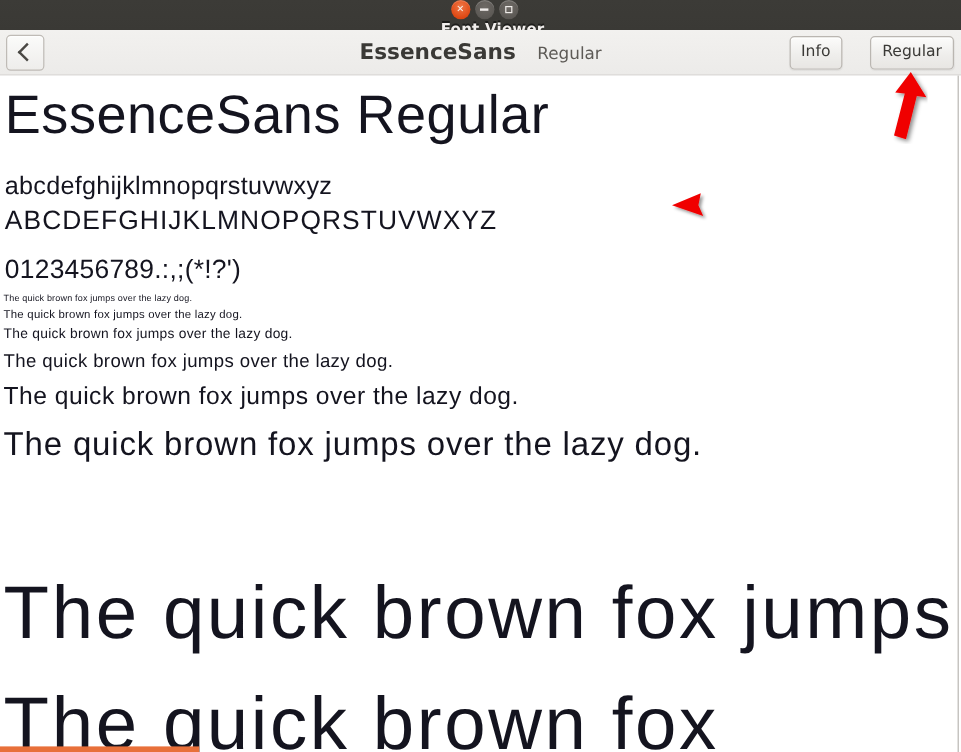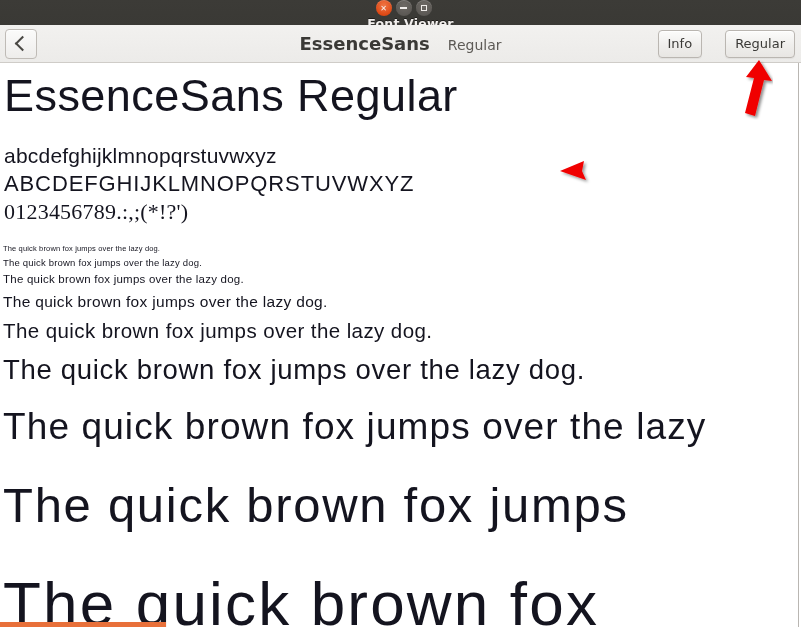--- a/index.html
+++ b/index.html
@@ -266,37 +266,36 @@
   </div>
 
   <div class="content">
 
     <div class="spec-line" style="position:absolute;left:4px;top:10px;font-size:45px;letter-spacing:0.01em;">EssenceSans Regular</div>
 
     <div class="spec-line" style="position:absolute;left:4px;top:82px;font-size:21px;letter-spacing:0.01em;">abcdefghijklmnopqrstuvwxyz</div>
 
     <div class="spec-line" style="position:absolute;left:4px;top:110px;font-size:22px;letter-spacing:0.04em;">ABCDEFGHIJKLMNOPQRSTUVWXYZ</div>
 
-    <div class="spec-line" style="position:absolute;left:4px;top:138px;font-size:22px;letter-spacing:0.01em;font-family:Liberation Serif, serif;">0123456789.:,;(*!?')</div>
+    <div class="spec-line" style="position:absolute;left:4px;top:151px;font-size:22px;letter-spacing:0.01em;">0123456789.:,;(*!?')</div>
 
     <div class="spec-line" style="position:absolute;left:3px;top:182px;font-size:7.5px;letter-spacing:0.02em;">The quick brown fox jumps over the lazy dog.</div>
 
     <div class="spec-line" style="position:absolute;left:3px;top:195px;font-size:9.5px;letter-spacing:0.02em;">The quick brown fox jumps over the lazy dog.</div>
 
     <div class="spec-line" style="position:absolute;left:3px;top:211px;font-size:11.5px;letter-spacing:0.02em;">The quick brown fox jumps over the lazy dog.</div>
 
     <div class="spec-line" style="position:absolute;left:3px;top:231px;font-size:15.5px;letter-spacing:0.02em;">The quick brown fox jumps over the lazy dog.</div>
 
     <div class="spec-line" style="position:absolute;left:3px;top:258px;font-size:20.5px;letter-spacing:0.02em;">The quick brown fox jumps over the lazy dog.</div>
 
     <div class="spec-line" style="position:absolute;left:3px;top:293px;font-size:27.5px;letter-spacing:0.025em;">The quick brown fox jumps over the lazy dog.</div>
 
-    <div class="spec-line" style="position:absolute;left:3px;top:345px;font-size:37px;letter-spacing:0.03em;">The quick brown fox jumps over the lazy</div>
-
-    <div class="spec-line" style="position:absolute;left:3px;top:418px;font-size:49px;letter-spacing:0.035em;">The quick brown fox jumps</div>
+
+    <div class="spec-line" style="position:absolute;left:3px;top:418px;font-size:62px;letter-spacing:0.035em;">The quick brown fox jumps</div>
 
     <div class="spec-line" style="position:absolute;left:3px;top:510px;font-size:62px;letter-spacing:0.035em;">The quick brown fox</div>
 
   </div>
 
   <div class="vscroll-track">
     <div class="vscroll-line"></div>
   </div>
   <div class="hscroll"></div>
 

